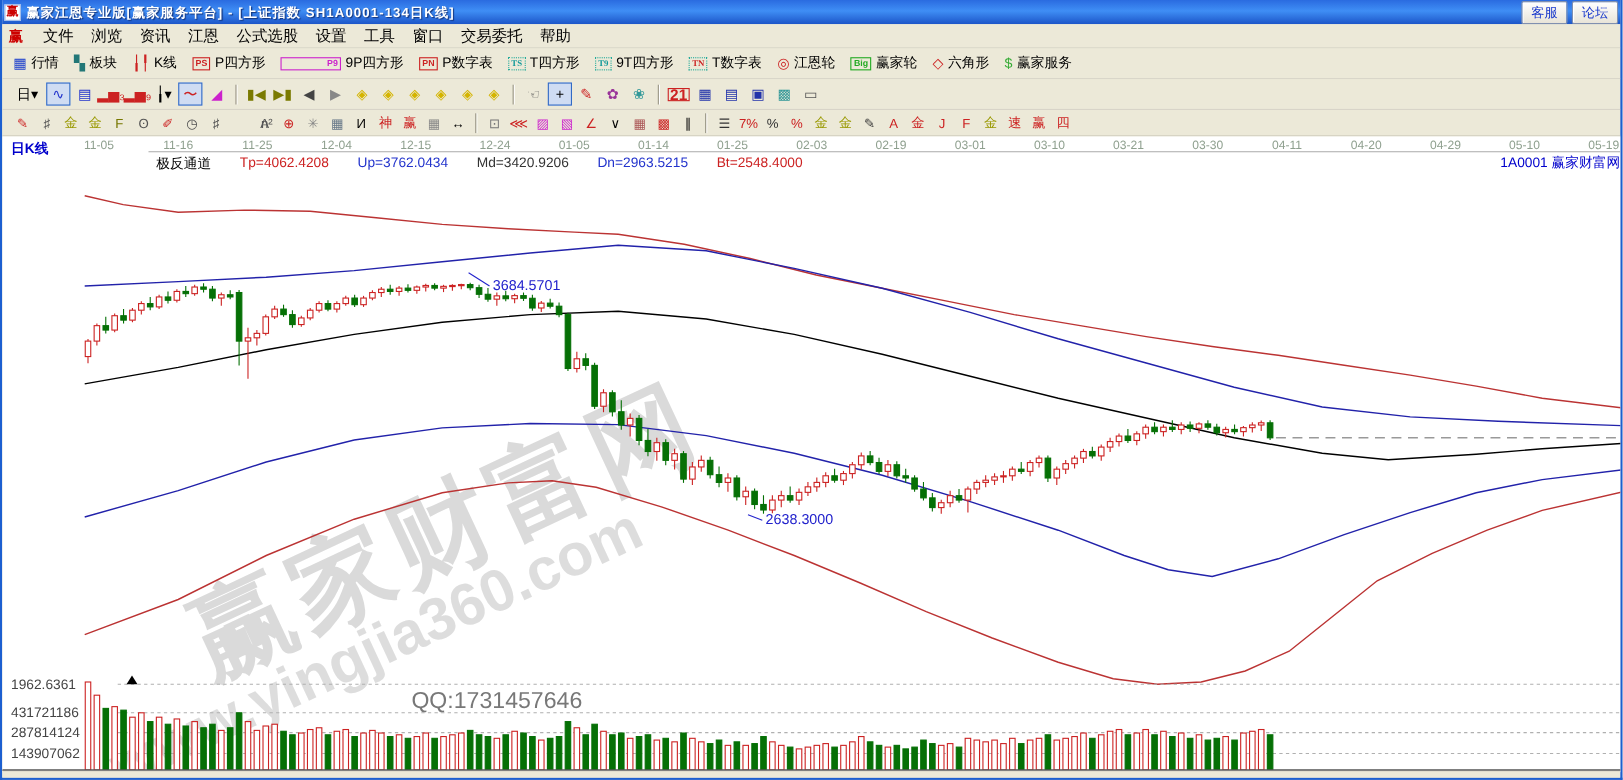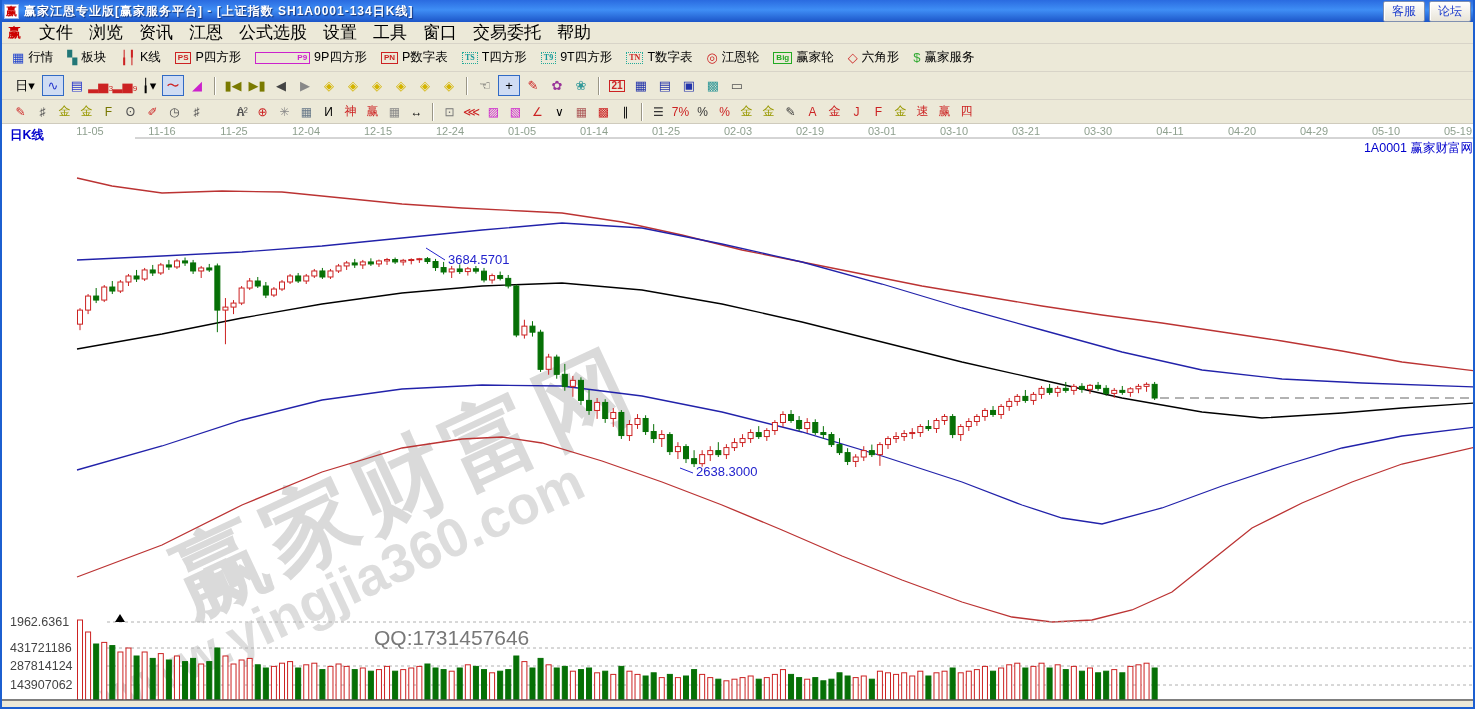--- a/index.html
+++ b/index.html
@@ -13,39 +13,39 @@
   .app-icon { width:15px; height:15px; background:#fff; border:1px solid #9db8e8; margin-right:5px;
     color:#c00; font-weight:bold; font-size:11px; line-height:13px; text-align:center; }
   .title-text { font-size:12px; font-weight:bold; letter-spacing:1px; text-shadow:1px 1px 1px #12337a; }
   .title-buttons { margin-left:auto; display:flex; gap:4px; }
   .tb-btn { font-size:12px; color:#1a3acc; background:linear-gradient(#fff,#e8e4d8); border:1px solid #8090b0;
     border-radius:2px; padding:1px 8px; box-shadow:inset 1px 1px 0 #fff; cursor:default; }
   
   .menubar { position:absolute; left:0; top:22px; width:100%; height:22px; background:#ECE9D8;
     border-bottom:1px solid #d8d4c8; display:flex; align-items:center; padding-left:6px; }
   .menu-logo { color:#c00; font-weight:bold; font-size:13px; margin-right:10px; }
-  .menu-item { font-size:17px; color:#000; padding:2px 8px; }
+  .menu-item { font-size:14px; color:#000; padding:2px 8px; }
   
   .toolbar1 { position:absolute; left:0; top:44px; width:100%; height:28px; background:#ECE9D8;
     border-bottom:1px solid #d8d4c8; display:flex; align-items:center; padding-left:10px; gap:14px; }
   .t1-item { display:flex; align-items:center; gap:4px; font-size:12.5px; }
   .t1-ico { font-size:13px; line-height:14px; }
   .t1-box { font-size:8px; font-weight:bold; border:1px solid currentColor; padding:1px 2px; line-height:8px; }
   .t1-box.dashed { border-style:dotted; border-color:#2a9;font-family:Liberation Serif, serif; }
   .toolbar2 { position:absolute; left:0; top:72px; width:100%; height:28px; background:#ECE9D8;
     border-bottom:1px solid #d8d4c8; display:flex; align-items:center; padding-left:8px; gap:2px; }
   .toolbar3 { position:absolute; left:0; top:100px; width:100%; height:24px; background:#ECE9D8;
     border-bottom:1px solid #cfcbbd; display:flex; align-items:center; padding-left:8px; gap:1px; }
   .ico-btn { width:22px; height:21px; display:flex; align-items:center; justify-content:center;
     font-size:13px; background:transparent; border:1px solid transparent; }
   .toolbar3 .ico-btn { width:21px; height:19px; font-size:12px; }
   .ico-btn.wide { width:30px; }
   .ico-btn.active { border:1px solid #316AC5; background:#cfdcf3; }
   .vsep { width:2px; height:18px; border-left:1px solid #9a9686; border-right:1px solid #fff; margin:0 4px; }
-  .small-cal { font-size:10px; font-weight:bold; border:1px solid currentColor; padding:0 1px; line-height:10px; }
+  .small-cal { font-size:14px; font-weight:bold; border:1px solid currentColor; padding:0 1px; line-height:10px; }
   
   .chart-wrap { position:absolute; left:0; top:124px; width:1475px; height:578px; background:#fff; }
   .chart-wrap svg { position:absolute; left:0; top:0; z-index:3; }
   .lbl-daily { position:absolute; left:8px; top:3px; color:#0000cc; font-weight:bold; font-size:12.5px; z-index:4; }
   .lbl-symbol { position:absolute; right:4px; top:16px; color:#0000cc; font-size:12.5px; z-index:4; }
   .channel-row { position:absolute; left:140px; top:17px; display:flex; gap:26px; font-size:12.5px; z-index:4; }
   .channel-name { color:#000; }
   
   .wm1 { position:absolute; left:150px; top:408px; transform:rotate(-25deg); transform-origin:0 0;
     font-size:92px; font-weight:bold; letter-spacing:8px; color:#bcbcbc; opacity:.55; z-index:1; white-space:nowrap; }
@@ -367,20 +367,30 @@
       </span>
     </div>
 
   <div class="chart-wrap">
     <div class="wm1">赢家财富网</div>
     <div class="wm2">www.yingjia360.com</div>
     <div class="wm-qq">QQ:1731457646</div>
 
     <div class="lbl-daily">日K线</div>
     <div class="lbl-symbol">1A0001 赢家财富网</div>
+    <div class="channel-row">
+      <span class="channel-name">极反通道</span>
+      <span id="channel-values" style="display:flex; gap:26px;">
+          <span style="color: rgb(204, 34, 34);">Tp=4062.4208</span>
+          <span style="color: rgb(34, 51, 204);">Up=3762.0434</span>
+          <span style="color: rgb(51, 51, 51);">Md=3420.9206</span>
+          <span style="color: rgb(34, 51, 204);">Dn=2963.5215</span>
+          <span style="color: rgb(204, 34, 34);">Bt=2548.4000</span>
+        </span>
+    </div>
 
     <svg id="chart-svg" width="1475" height="578" viewBox="0 124 1475 578">
         <line x1="133" y1="138" x2="1475" y2="138" stroke="#aaaaaa" stroke-width="1"></line>
         <g>
           <text x="88" y="135" text-anchor="middle" font-size="11px" fill="#8fa08f" font-family="&quot;Liberation Sans&quot;,sans-serif">11-05</text>
           <text x="160" y="135" text-anchor="middle" font-size="11px" fill="#8fa08f" font-family="&quot;Liberation Sans&quot;,sans-serif">11-16</text>
           <text x="232" y="135" text-anchor="middle" font-size="11px" fill="#8fa08f" font-family="&quot;Liberation Sans&quot;,sans-serif">11-25</text>
           <text x="304" y="135" text-anchor="middle" font-size="11px" fill="#8fa08f" font-family="&quot;Liberation Sans&quot;,sans-serif">12-04</text>
           <text x="376" y="135" text-anchor="middle" font-size="11px" fill="#8fa08f" font-family="&quot;Liberation Sans&quot;,sans-serif">12-15</text>
           <text x="448" y="135" text-anchor="middle" font-size="11px" fill="#8fa08f" font-family="&quot;Liberation Sans&quot;,sans-serif">12-24</text>

